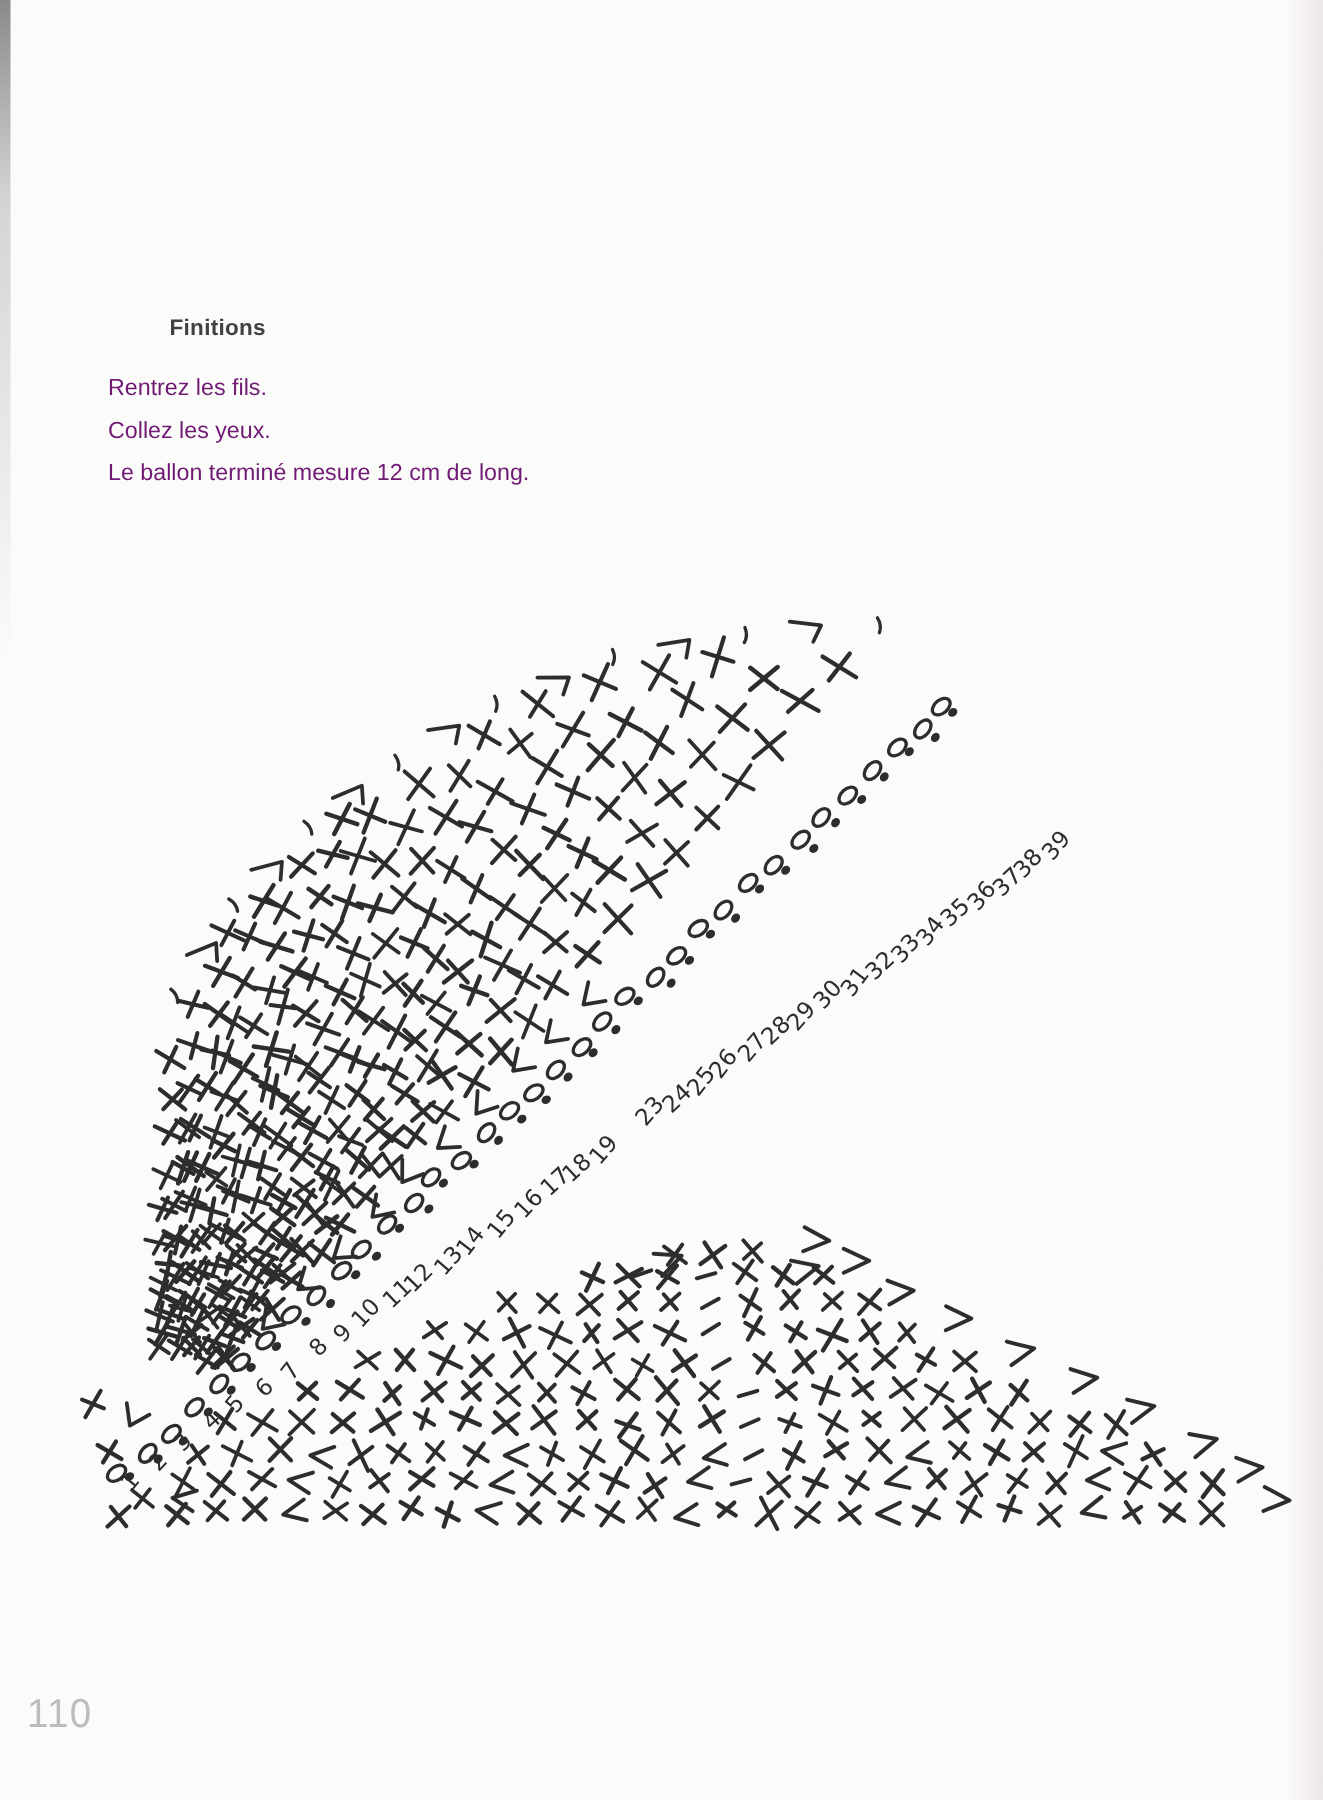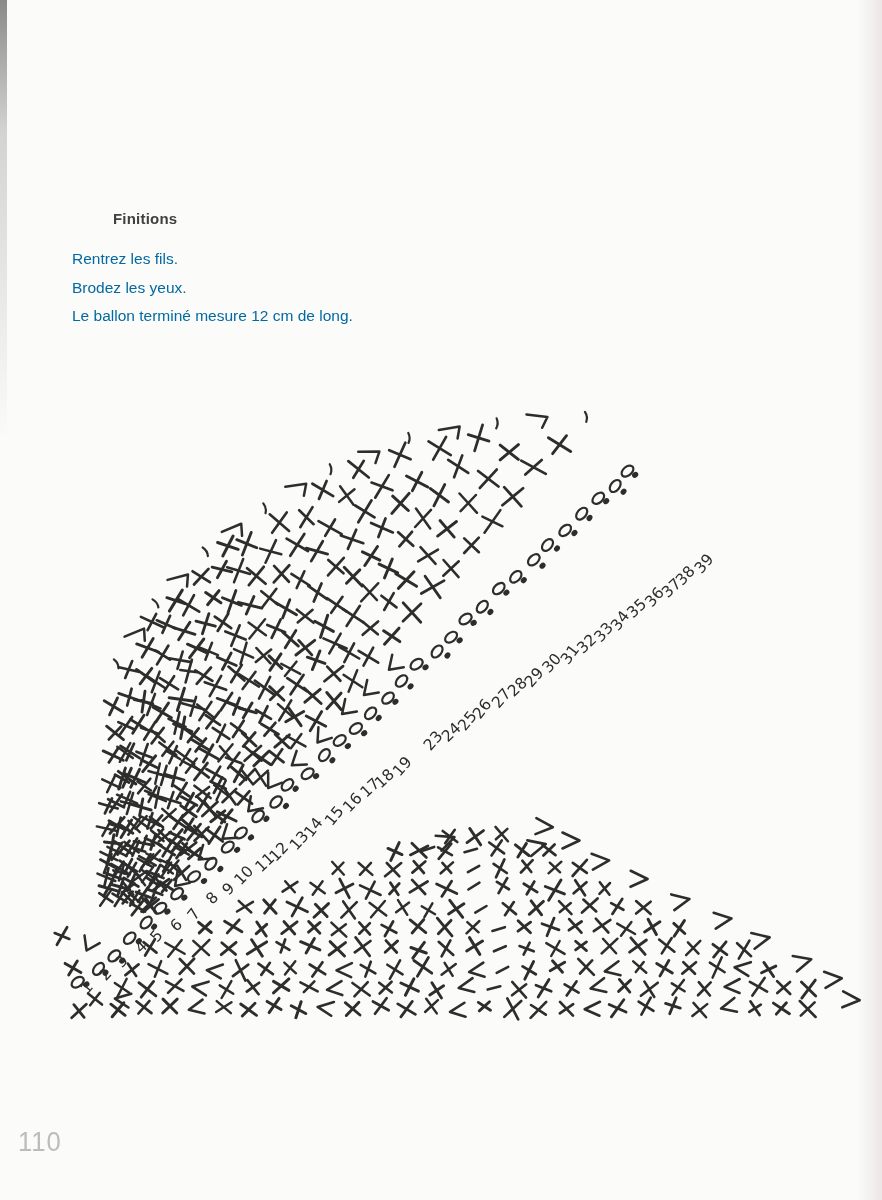--- a/index.html
+++ b/index.html
@@ -23,42 +23,42 @@
     background:linear-gradient(to left,
       rgba(205,186,192,.32), rgba(205,186,192,0));
     pointer-events:none;
   }
   .section-title{
     position:absolute;left:72px;top:210px;
     font-size:15px;font-weight:bold;color:#414141;letter-spacing:.2px;margin-left:41px;
   }
   .instructions{
     position:absolute;left:72px;top:248px;width:420px;
-    font-size:15.5px;line-height:21.5px;color:#0369a1;
+    font-size:15.5px;line-height:21.5px;color:#701a75;
   }
   .instructions p{margin:0 0 7px 0;white-space:pre-line;}
   .page-number{
     position:absolute;left:18px;top:1127px;
     font-size:27px;color:#bcbcbc;font-weight:400;
     letter-spacing:1px;transform:scaleX(.95);transform-origin:left;
   }
   .chart-svg{position:absolute;left:0;top:0;}
 </style>
 </head>
 <body>
 
 <div class="page">
   <div class="edge-left"></div>
   <div class="edge-right"></div>
 
   <div class="section-title">Finitions</div>
 
   <div class="instructions">
     <p>Rentrez les fils.</p>
-    <p>Brodez les yeux.</p>
+    <p>Collez les yeux.</p>
     <p>Le ballon terminé mesure 12 cm de long.</p>
   </div>
 
   <svg class="chart-svg" width="882" height="1200" viewBox="0 0 882 1200" xmlns="http://www.w3.org/2000/svg">
       <g>
         <path d="M99.2 893.1L112.6 902.1M111.7 889.4L100.1 905.8" fill="none" stroke="#2d2d2d" stroke-width="2.4785169925075023" stroke-linecap="round" stroke-linejoin="round"></path>
         <path d="M97.5 873.6L115.3 881.0M108.5 868.1L104.3 886.4" fill="none" stroke="#2d2d2d" stroke-width="2.620162035897374" stroke-linecap="round" stroke-linejoin="round"></path>
         <path d="M100.4 851.8L117.6 860.3M111.3 847.8L106.7 864.3" fill="none" stroke="#2d2d2d" stroke-width="2.4288569421507415" stroke-linecap="round" stroke-linejoin="round"></path>
         <path d="M96.8 826.4L116.0 830.8M110.4 821.4L102.4 835.9" fill="none" stroke="#2d2d2d" stroke-width="2.4409988420549777" stroke-linecap="round" stroke-linejoin="round"></path>
         <path d="M99.2 803.2L117.7 808.5M112.0 798.4L104.9 813.4" fill="none" stroke="#2d2d2d" stroke-width="2.710523593146354" stroke-linecap="round" stroke-linejoin="round"></path>

